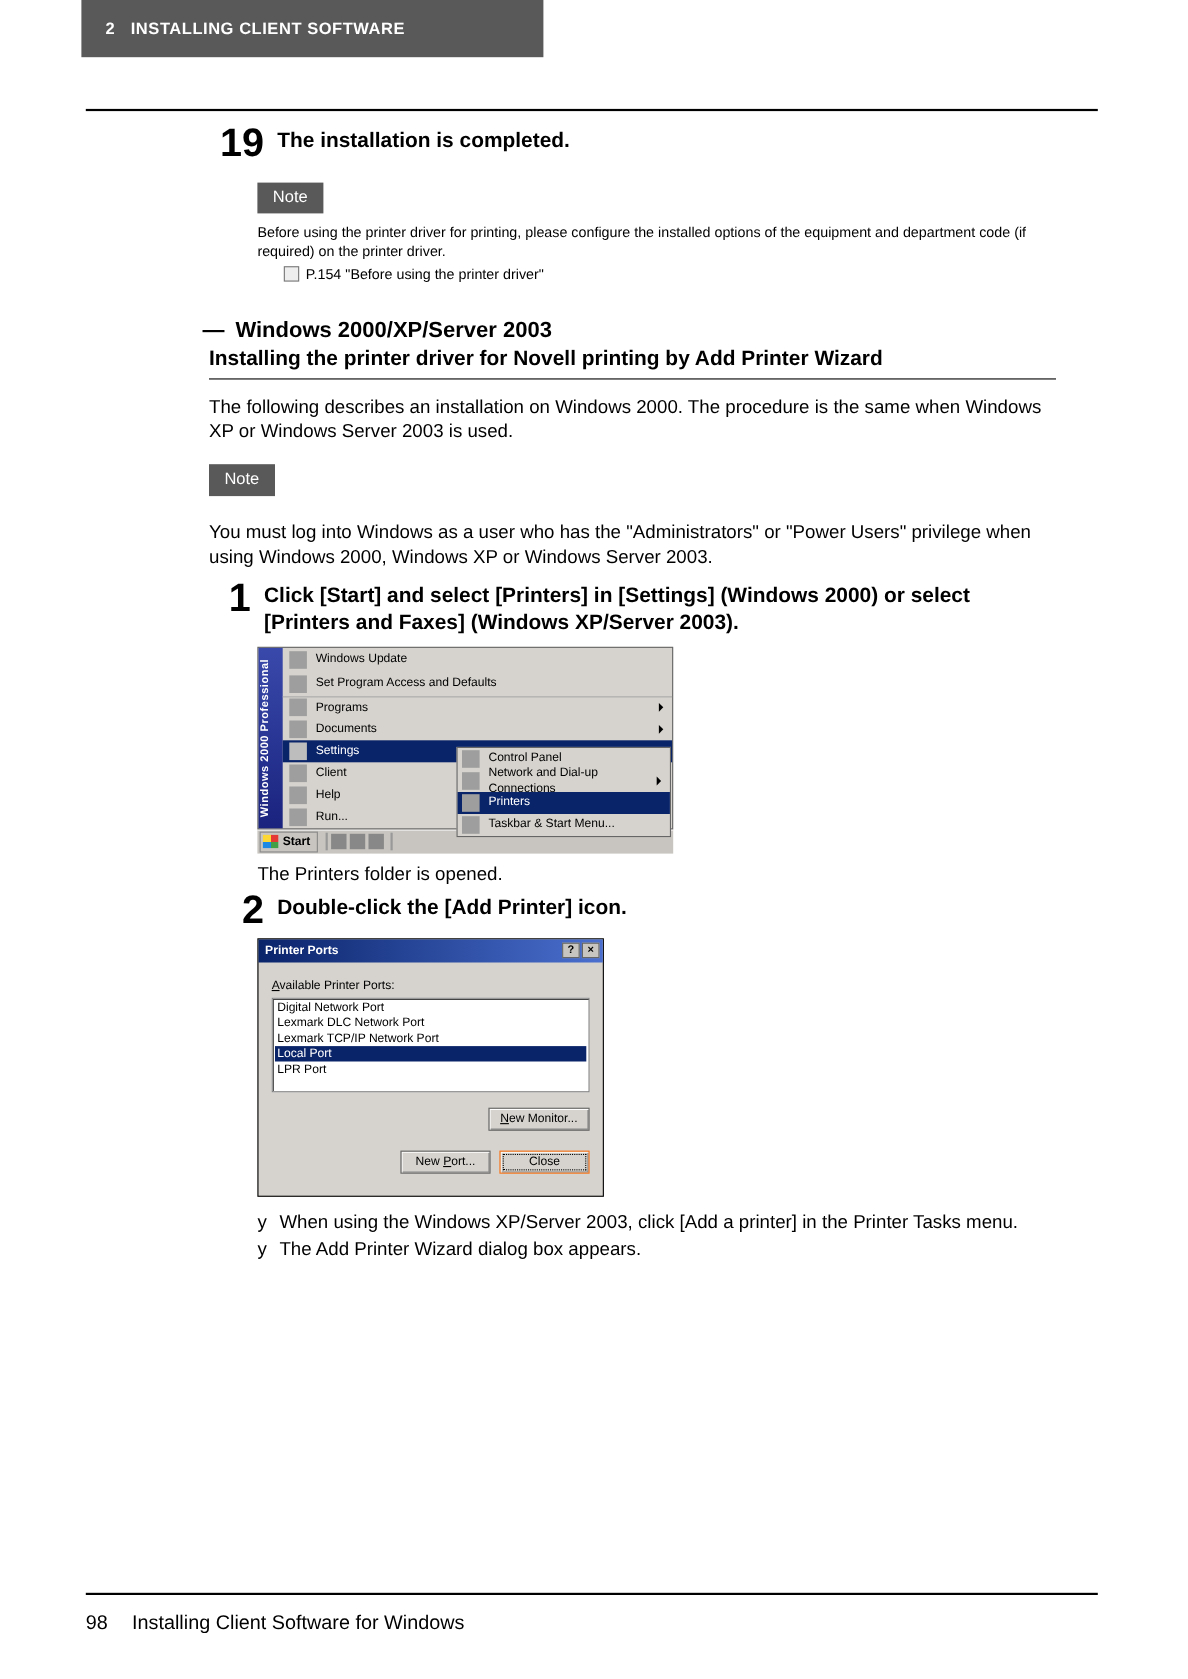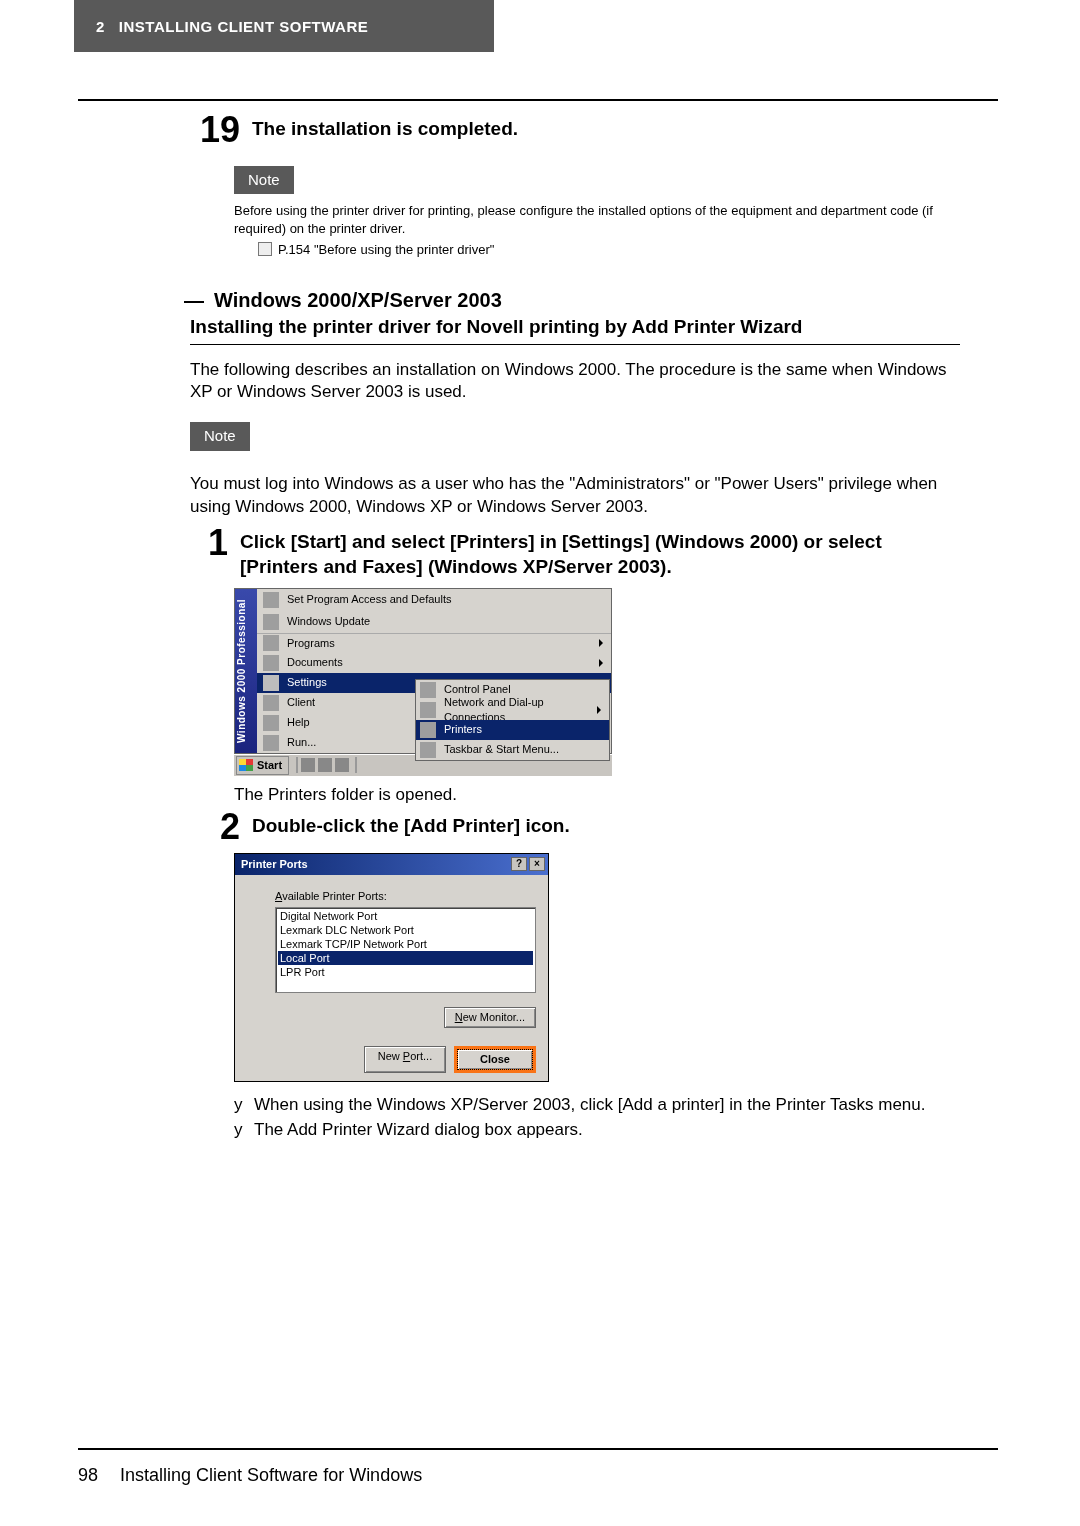--- a/index.html
+++ b/index.html
@@ -185,21 +185,21 @@
   .titlebar .tbtn {
     width: 16px; height: 14px;
     background: #c8c5c0;
     border: 1px solid #666;
     color: #000;
     font-size: 10px;
     text-align: center;
     line-height: 12px;
     font-weight: bold;
   }
-  .dialog-body { padding: 14px 12px 8px 12px; margin-left: 28px; }
+  .dialog-body { padding: 14px 12px 20px 12px; }
   .lbl { margin-bottom: 4px; }
   .lbl .ul { text-decoration: underline; }
   .listbox {
     background: #fff;
     border: 1px solid #808080;
     box-shadow: inset 1px 1px #444;
     height: 86px;
     padding: 1px 2px;
   }
   .listbox div { padding: 0 2px; height: 14px; line-height: 14px; }
@@ -211,22 +211,21 @@
     border: 1px solid #666;
     box-shadow: 1px 1px #fff inset, -1px -1px #888 inset;
     padding: 2px 10px;
     min-width: 82px;
     text-align: center;
     font-size: 11px;
   }
   .winbtn.default {
     outline: 1px dotted #000;
     outline-offset: -4px;
-    border: 4px solid #f97316;
-    font-weight: bold;
+    border: 1px solid #f97316;
   }
   .winbtn .ul { text-decoration: underline; }
   .bullets { margin-left: 44px; margin-top: 12px; font-size: 17px; }
   .bullets .b-row { display: flex; margin-bottom: 2px; }
   .bullets .b-row .mark { width: 20px; flex-shrink: 0; }
   .footer-hr {
     position: absolute;
     left: 78px; right: 82px;
     bottom: 76px;
     border-top: 2px solid #000;
@@ -285,25 +284,25 @@
       <div class="step-title" style="max-width:720px">Click [Start] and select [Printers] in [Settings] (Windows 2000) or select [Printers and Faxes] (Windows XP/Server 2003).</div>
     </div>
 
     
     <div class="screenshot">
       <div class="startmenu">
         <div class="sideband">Windows 2000 Professional</div>
         <div class="sm-col" style="width:158px">
           <div class="sm-item tall">
               <div class="ic"></div>
+              <span>Windows Update</span>
+            </div>
+          <div class="sm-item tall">
+              <div class="ic"></div>
               <span>Set Program Access and Defaults</span>
-            </div>
-          <div class="sm-item tall">
-              <div class="ic"></div>
-              <span>Windows Update</span>
             </div>
           <div class="sm-item sep-top">
               <div class="ic"></div>
               <span>Programs</span>
               <div class="arrow"></div>
             </div>
           <div class="sm-item">
               <div class="ic"></div>
               <span>Documents</span>
               <div class="arrow"></div>

